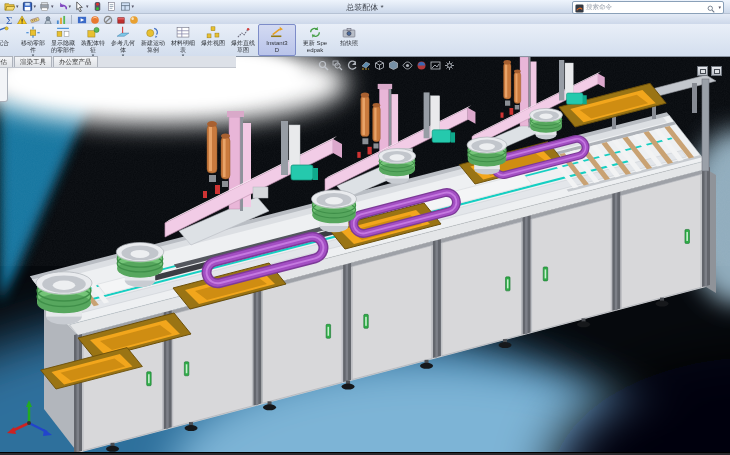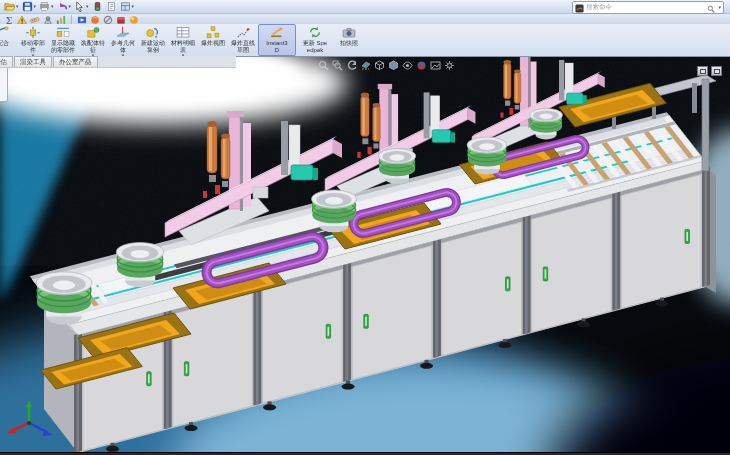--- a/index.html
+++ b/index.html
@@ -114,20 +114,21 @@
           </svg>
         </span>
         <span class="qi">
           <svg width="11" height="11" viewBox="0 0 12 12">
             <rect x="1.5" y="2" width="9" height="8" fill="#cfe0f4" stroke="#567" stroke-width=".7"></rect>
             <path d="M1.5 5h9M5.5 5v5" stroke="#567" stroke-width=".8"></path>
           </svg>
           <span class="caret">▾</span>
         </span>
       </div>
+    <div class="win-title">总装配体 *</div>
     <div class="searchbox">
       <span><svg width="9" height="9" viewBox="0 0 10 10">
             <rect x="0.5" y="0.5" width="9" height="9" rx="1.5" fill="#333a44"></rect>
             <path d="M2 7c2-3 4-3 6-1" stroke="#e86820" fill="none" stroke-width="1.2"></path>
           </svg></span>
       <span class="ph">搜索命令</span>
       <span><svg width="8" height="8" viewBox="0 0 11 11">
             <circle cx="4.5" cy="4.5" r="3" fill="none" stroke="#6a7686" stroke-width="1.2"></circle>
             <path d="M7 7l3 3" stroke="#6a7686" stroke-width="1.4"></path>
           </svg></span>

